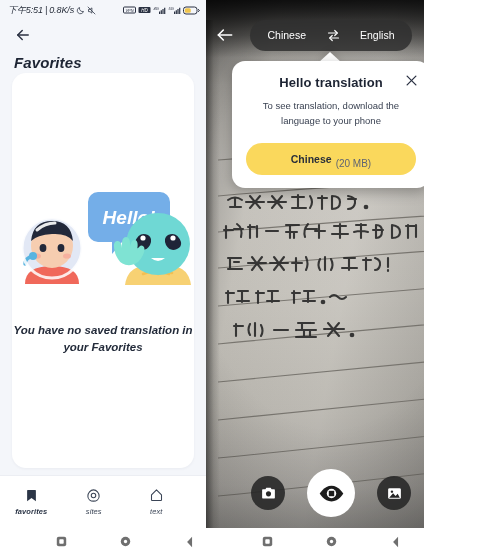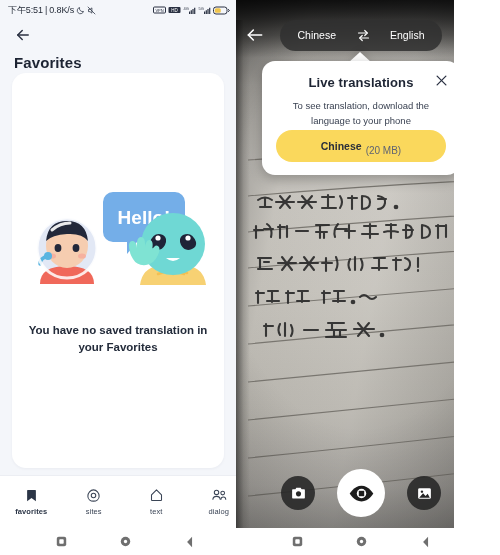--- a/index.html
+++ b/index.html
@@ -7,23 +7,24 @@
   body {
     font-family: "Liberation Sans", sans-serif;
     background:#ffffff;
     -webkit-font-smoothing:antialiased;
   }
   .screen { position:relative; width:500px; height:555px; display:flex; }
 
   
   .left-panel {
     position:relative;
-    width:236px; height:555px;
+    width:206px; height:555px;
     background:#f4f6fa;
     overflow:hidden;
+    font-style:italic;
   }
   .statusbar {
     height:20px; width:100%;
     display:flex; align-items:center; justify-content:space-between;
     padding:0 6px 0 8px;
     font-size:9px; color:#1f2633;
     letter-spacing:-0.1px;
     background:#f4f6fa;
   }
   .sb-left { display:flex; align-items:center; gap:2px; white-space:nowrap; }
@@ -154,21 +155,21 @@
   }
   .popup-close {
     position:absolute; right:11px; top:12px;
     width:15px; height:15px; cursor:pointer;
   }
   .popup-desc {
     text-align:center;
     font-size:9.5px; color:#3a4252;
     line-height:1.55;
     padding:0 2px;
-    margin-bottom:2px;
+    margin-bottom:15px;
   }
   .popup-btn {
     display:flex; align-items:center; justify-content:center;
     height:32px;
     background:#fad85c;
     border-radius:16px;
     cursor:pointer;
     gap:4px;
   }
   .pb-lang { font-size:10.5px; font-weight:700; color:#2a2f3a; }
@@ -487,21 +488,21 @@
     </div>
 
     <div class="popup-tail"></div>
     <div class="popup">
       <span class="popup-close">
         <svg width="15" height="15" viewBox="0 0 24 24" fill="none" stroke="#2a3142" stroke-width="2.1" stroke-linecap="round">
           <path d="M5 5 L19 19"></path>
             <path d="M19 5 L5 19"></path>
         </svg>
       </span>
-      <div class="popup-title">Live translations</div>
+      <div class="popup-title">Hello translation</div>
       <div class="popup-desc">To see translation, download the language to your phone</div>
       <div class="popup-btn">
         <span class="pb-lang">Chinese</span>
         <span class="pb-size">(20 MB)</span>
       </div>
     </div>
 
     <div class="cam-controls">
       <span class="ctrl">
         <svg width="17" height="17" viewBox="0 0 24 24">

